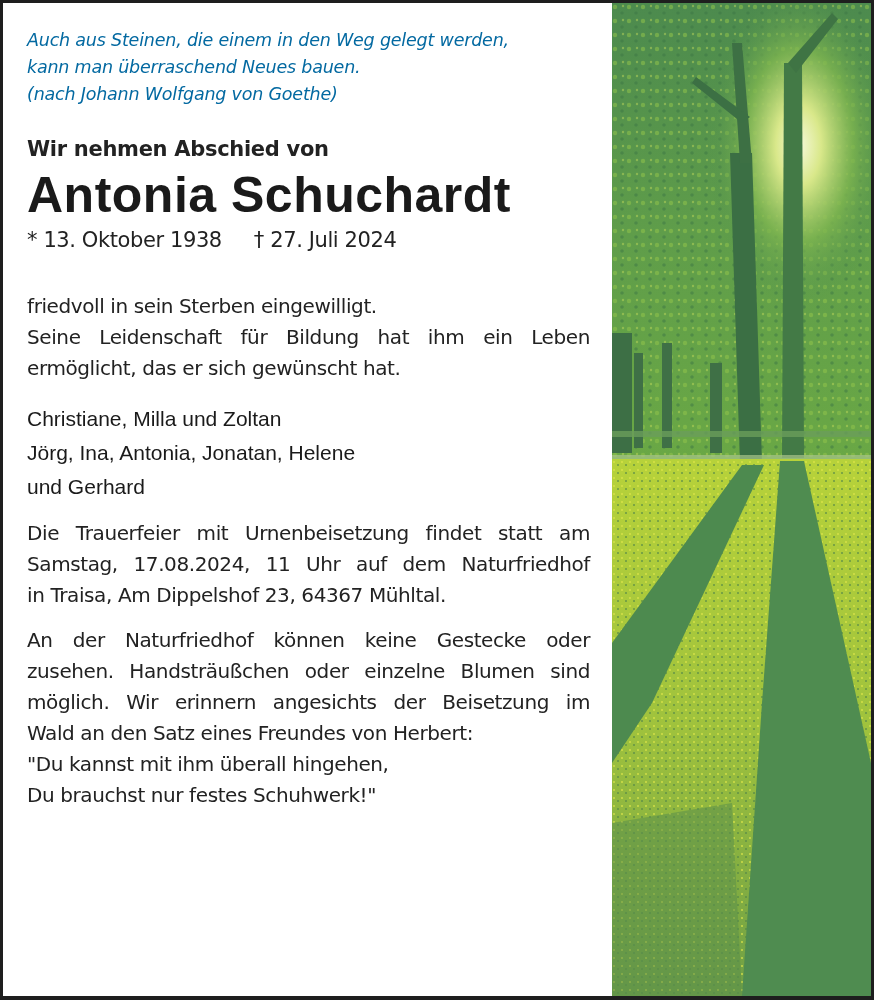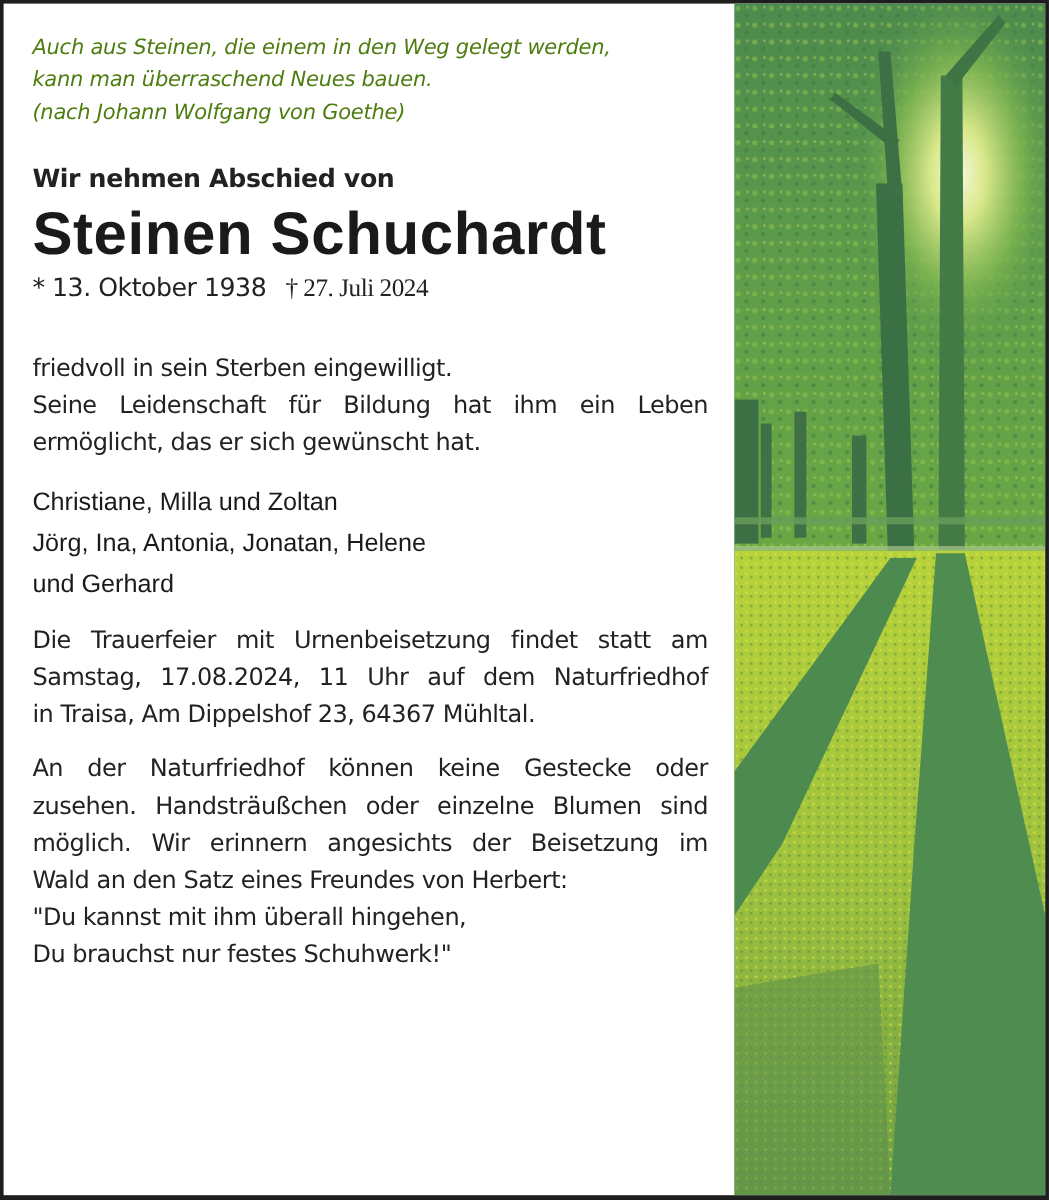--- a/index.html
+++ b/index.html
@@ -7,30 +7,30 @@
     .frame {
       position: absolute; left: 3px; top: 3px; width: 868px; height: 993px;
       background: #ffffff; overflow: hidden;
     }
     .text-panel {
       position: absolute; left: 0; top: 0; width: 609px; height: 993px;
       padding: 24px 22px 0 24px;
       font-family: "DejaVu Sans", sans-serif; color: #222222;
     }
     .quote {
-      font-style: italic; font-size: 17.5px; line-height: 27px; color: #4d7c0f;
+      font-style: italic; font-size: 17.5px; line-height: 27px; color: #0369a1;
       letter-spacing: -0.2px;
     }
     .intro { margin-top: 27px; font-size: 21px; line-height: 28px; letter-spacing: -0.3px; font-weight: bold; }
     .name {
       margin-top: 4px; font-family: "Liberation Sans", sans-serif; font-weight: bold;
       font-size: 50px; line-height: 56px; color: #1a1a1a; letter-spacing: 0.5px;
     }
     .dates { margin-top: 2px; font-size: 21px; line-height: 30px; letter-spacing: -0.4px; }
-    .dates .death { margin-left: 16px; font-family: Liberation Serif, serif; }
+    .dates .death { margin-left: 32px; }
     .p { font-size: 20px; line-height: 31px; text-align: justify; letter-spacing: -0.4px; }
     .p.first { margin-top: 36px; }
     .p .ln { display: block; text-align-last: justify; }
     .p .ln.end { text-align-last: left; }
     .signers {
       margin-top: 18px; font-family: "Liberation Sans", sans-serif; font-weight: normal;
       font-size: 21px; line-height: 34px; color: #1a1a1a;
     }
     .gap { margin-top: 14px; }
     .photo {
@@ -45,21 +45,21 @@
 <div class="frame">
   <div class="text-panel">
 
     <div class="quote">
       <div>Auch aus Steinen, die einem in den Weg gelegt werden,</div>
       <div>kann man überraschend Neues bauen.</div>
       <div>(nach Johann Wolfgang von Goethe)</div>
     </div>
 
     <div class="intro">Wir nehmen Abschied von</div>
-    <div class="name">Steinen Schuchardt</div>
+    <div class="name">Antonia Schuchardt</div>
     <div class="dates">
       <span>* 13. Oktober 1938</span><span class="death">† 27. Juli 2024</span>
     </div>
 
     <div class="p first">
       <span class="ln end">friedvoll in sein Sterben eingewilligt.</span>
       <span class="ln">Seine Leidenschaft für Bildung hat ihm ein Leben</span>
       <span class="ln end">ermöglicht, das er sich gewünscht hat.</span>
     </div>
 

